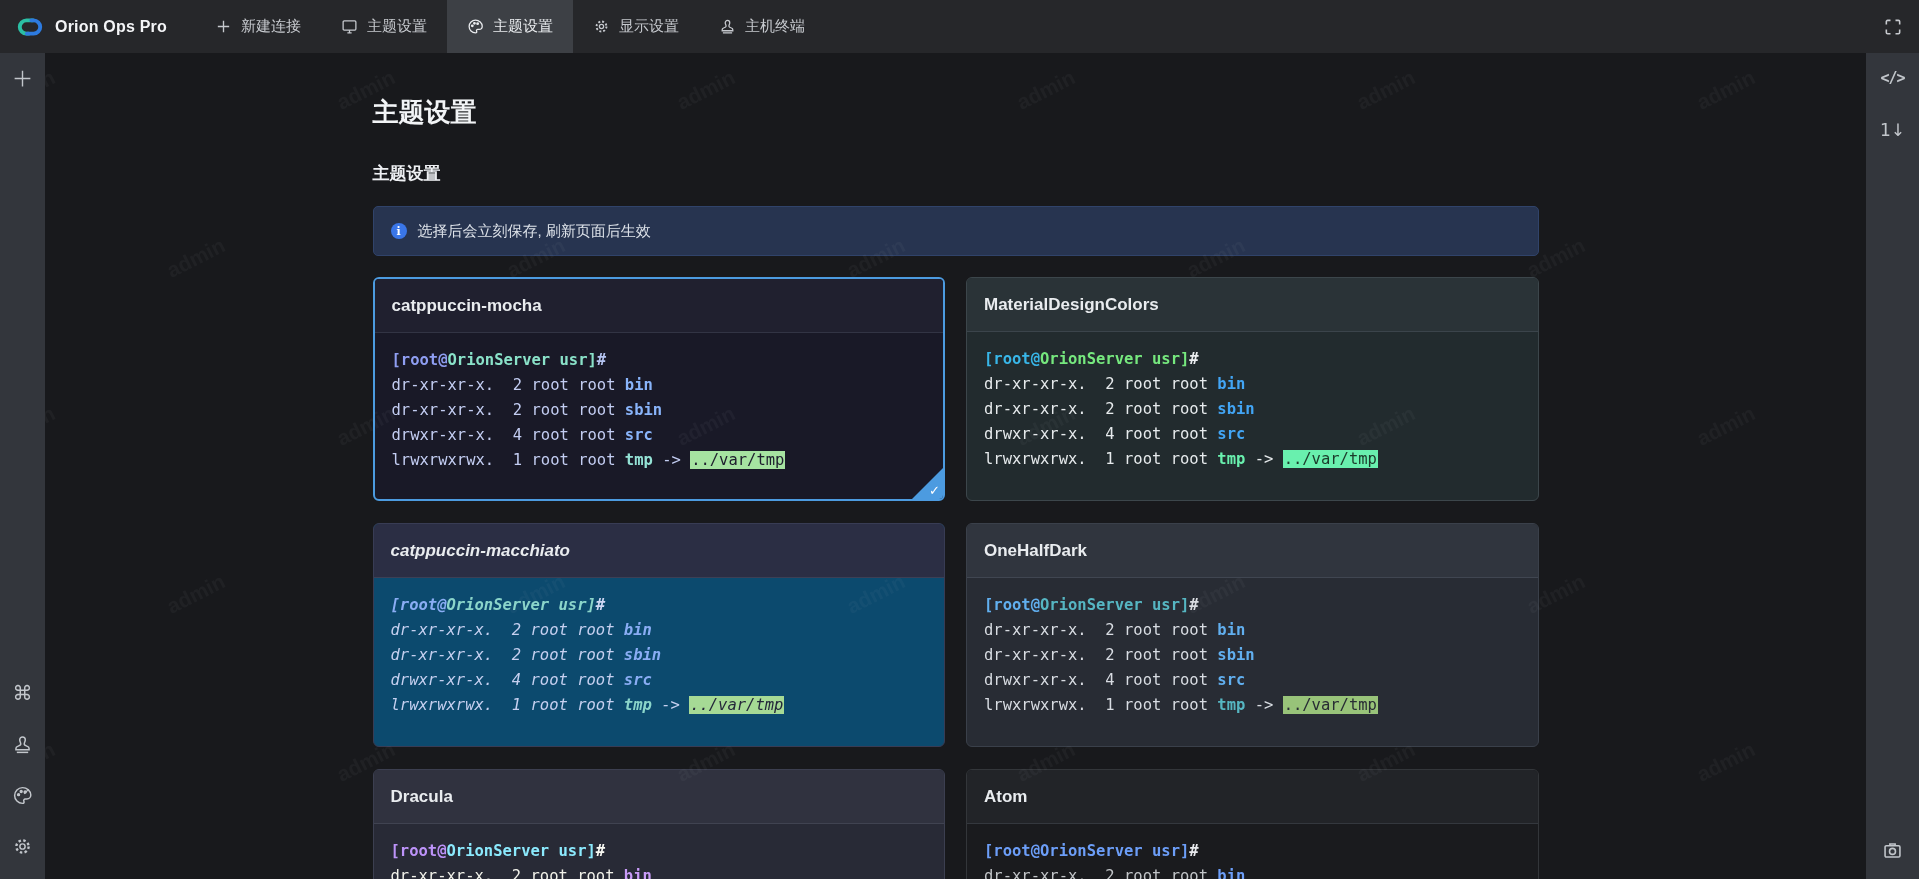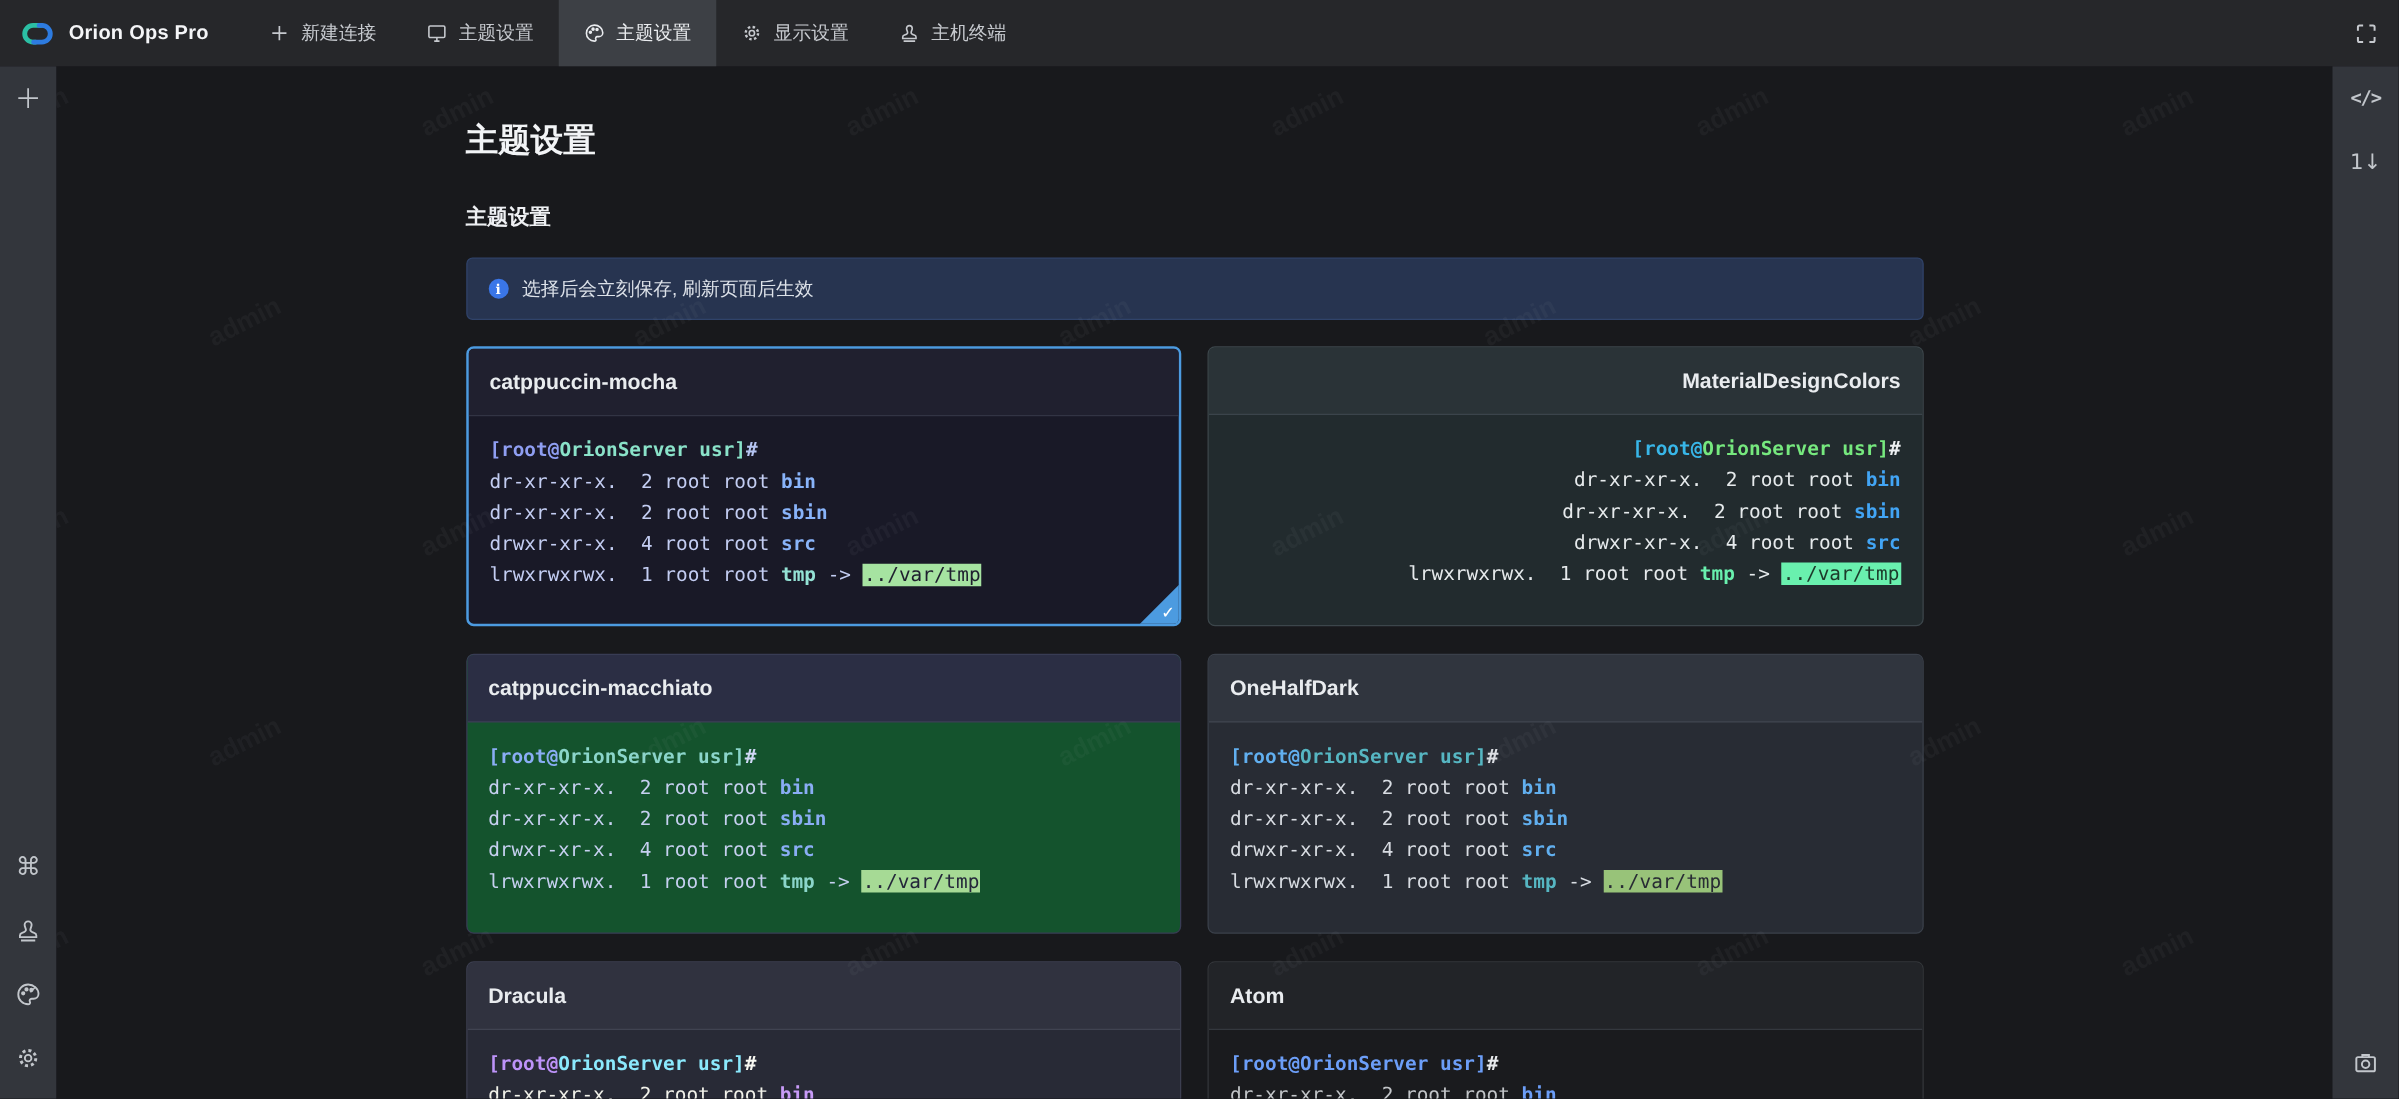--- a/index.html
+++ b/index.html
@@ -170,25 +170,25 @@
         <span>选择后会立刻保存, 刷新页面后生效</span>
       </div>
 
       <div class="cards" id="cards-grid">
           <div class="card selected" style="background: rgb(25, 25, 39); border-color: rgb(76, 155, 224);">
             <div class="card-header" style="background: rgb(32, 32, 47);">catppuccin-mocha</div>
             <div class="card-body"><div><span class="b" style="color: rgb(143, 158, 242);">[root@</span><span class="b" style="color: rgb(138, 226, 201);">OrionServer usr]</span><span class="b" style="color: rgb(180, 195, 240);">#</span></div><div><span style="color: rgb(195, 205, 242);">dr-xr-xr-x.  2 root root </span><span class="b" style="color: rgb(137, 180, 250);">bin</span></div><div><span style="color: rgb(195, 205, 242);">dr-xr-xr-x.  2 root root </span><span class="b" style="color: rgb(137, 180, 250);">sbin</span></div><div><span style="color: rgb(195, 205, 242);">drwxr-xr-x.  4 root root </span><span class="b" style="color: rgb(137, 180, 250);">src</span></div><div><span style="color: rgb(195, 205, 242);">lrwxrwxrwx.  1 root root </span><span class="b" style="color: rgb(148, 226, 213);">tmp</span><span style="color: rgb(195, 205, 242);"> -&gt; </span><span class="link-chip" style="background: rgb(166, 227, 161); color: rgb(30, 30, 46);">../var/tmp</span></div></div>
             <div class="sel-corner"></div>
             <div class="sel-check">✓</div>
           </div>
-          <div class="card" style="background: rgb(34, 43, 46); border-color: rgb(60, 70, 75); text-align: right;">
+          <div class="card" style="background: rgb(34, 43, 46); border-color: rgb(60, 70, 75);">
             <div class="card-header" style="background: rgb(42, 51, 55);">MaterialDesignColors</div>
             <div class="card-body"><div><span class="b" style="color: rgb(56, 182, 232);">[root@</span><span class="b" style="color: rgb(118, 232, 126);">OrionServer usr]</span><span class="b" style="color: rgb(236, 239, 241);">#</span></div><div><span style="color: rgb(230, 234, 236);">dr-xr-xr-x.  2 root root </span><span class="b" style="color: rgb(66, 165, 245);">bin</span></div><div><span style="color: rgb(230, 234, 236);">dr-xr-xr-x.  2 root root </span><span class="b" style="color: rgb(66, 165, 245);">sbin</span></div><div><span style="color: rgb(230, 234, 236);">drwxr-xr-x.  4 root root </span><span class="b" style="color: rgb(66, 165, 245);">src</span></div><div><span style="color: rgb(230, 234, 236);">lrwxrwxrwx.  1 root root </span><span class="b" style="color: rgb(105, 240, 174);">tmp</span><span style="color: rgb(230, 234, 236);"> -&gt; </span><span class="link-chip" style="background: rgb(105, 240, 174); color: rgb(28, 58, 42);">../var/tmp</span></div></div>
           </div>
-          <div class="card" style="background: #14532d; border-color: rgb(56, 60, 84);">
+          <div class="card" style="background: #0c4a6e; border-color: rgb(56, 60, 84); font-style: italic;">
             <div class="card-header" style="background: rgb(43, 46, 68);">catppuccin-macchiato</div>
             <div class="card-body"><div><span class="b" style="color: rgb(138, 173, 244);">[root@</span><span class="b" style="color: rgb(139, 213, 202);">OrionServer usr]</span><span class="b" style="color: rgb(208, 216, 245);">#</span></div><div><span style="color: rgb(198, 208, 240);">dr-xr-xr-x.  2 root root </span><span class="b" style="color: rgb(138, 173, 244);">bin</span></div><div><span style="color: rgb(198, 208, 240);">dr-xr-xr-x.  2 root root </span><span class="b" style="color: rgb(138, 173, 244);">sbin</span></div><div><span style="color: rgb(198, 208, 240);">drwxr-xr-x.  4 root root </span><span class="b" style="color: rgb(138, 173, 244);">src</span></div><div><span style="color: rgb(198, 208, 240);">lrwxrwxrwx.  1 root root </span><span class="b" style="color: rgb(139, 213, 202);">tmp</span><span style="color: rgb(198, 208, 240);"> -&gt; </span><span class="link-chip" style="background: rgb(166, 218, 149); color: rgb(36, 39, 58);">../var/tmp</span></div></div>
           </div>
           <div class="card" style="background: rgb(40, 44, 52); border-color: rgb(58, 64, 74);">
             <div class="card-header" style="background: rgb(48, 53, 62);">OneHalfDark</div>
             <div class="card-body"><div><span class="b" style="color: rgb(97, 175, 239);">[root@</span><span class="b" style="color: rgb(86, 182, 194);">OrionServer usr]</span><span class="b" style="color: rgb(220, 223, 228);">#</span></div><div><span style="color: rgb(216, 220, 226);">dr-xr-xr-x.  2 root root </span><span class="b" style="color: rgb(97, 175, 239);">bin</span></div><div><span style="color: rgb(216, 220, 226);">dr-xr-xr-x.  2 root root </span><span class="b" style="color: rgb(97, 175, 239);">sbin</span></div><div><span style="color: rgb(216, 220, 226);">drwxr-xr-x.  4 root root </span><span class="b" style="color: rgb(97, 175, 239);">src</span></div><div><span style="color: rgb(216, 220, 226);">lrwxrwxrwx.  1 root root </span><span class="b" style="color: rgb(86, 182, 194);">tmp</span><span style="color: rgb(216, 220, 226);"> -&gt; </span><span class="link-chip" style="background: rgb(152, 195, 121); color: rgb(40, 44, 52);">../var/tmp</span></div></div>
           </div>
           <div class="card" style="background: rgb(40, 42, 54); border-color: rgb(60, 63, 80);">
             <div class="card-header" style="background: rgb(48, 50, 63);">Dracula</div>
             <div class="card-body"><div><span class="b" style="color: rgb(189, 147, 249);">[root@</span><span class="b" style="color: rgb(139, 233, 253);">OrionServer usr]</span><span class="b" style="color: rgb(248, 248, 242);">#</span></div><div><span style="color: rgb(242, 242, 234);">dr-xr-xr-x.  2 root root </span><span class="b" style="color: rgb(200, 155, 248);">bin</span></div></div>

